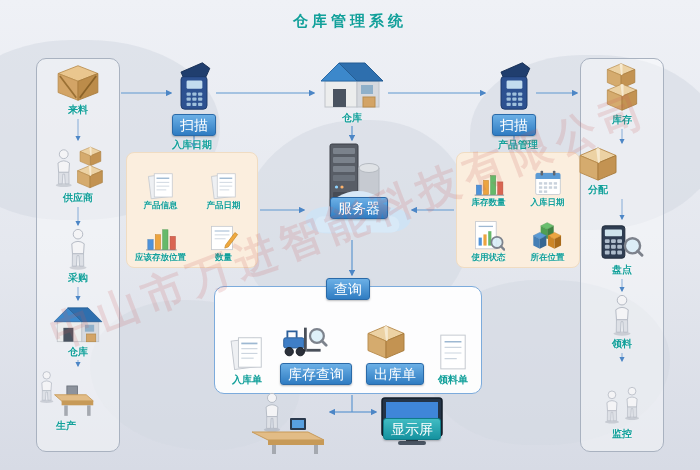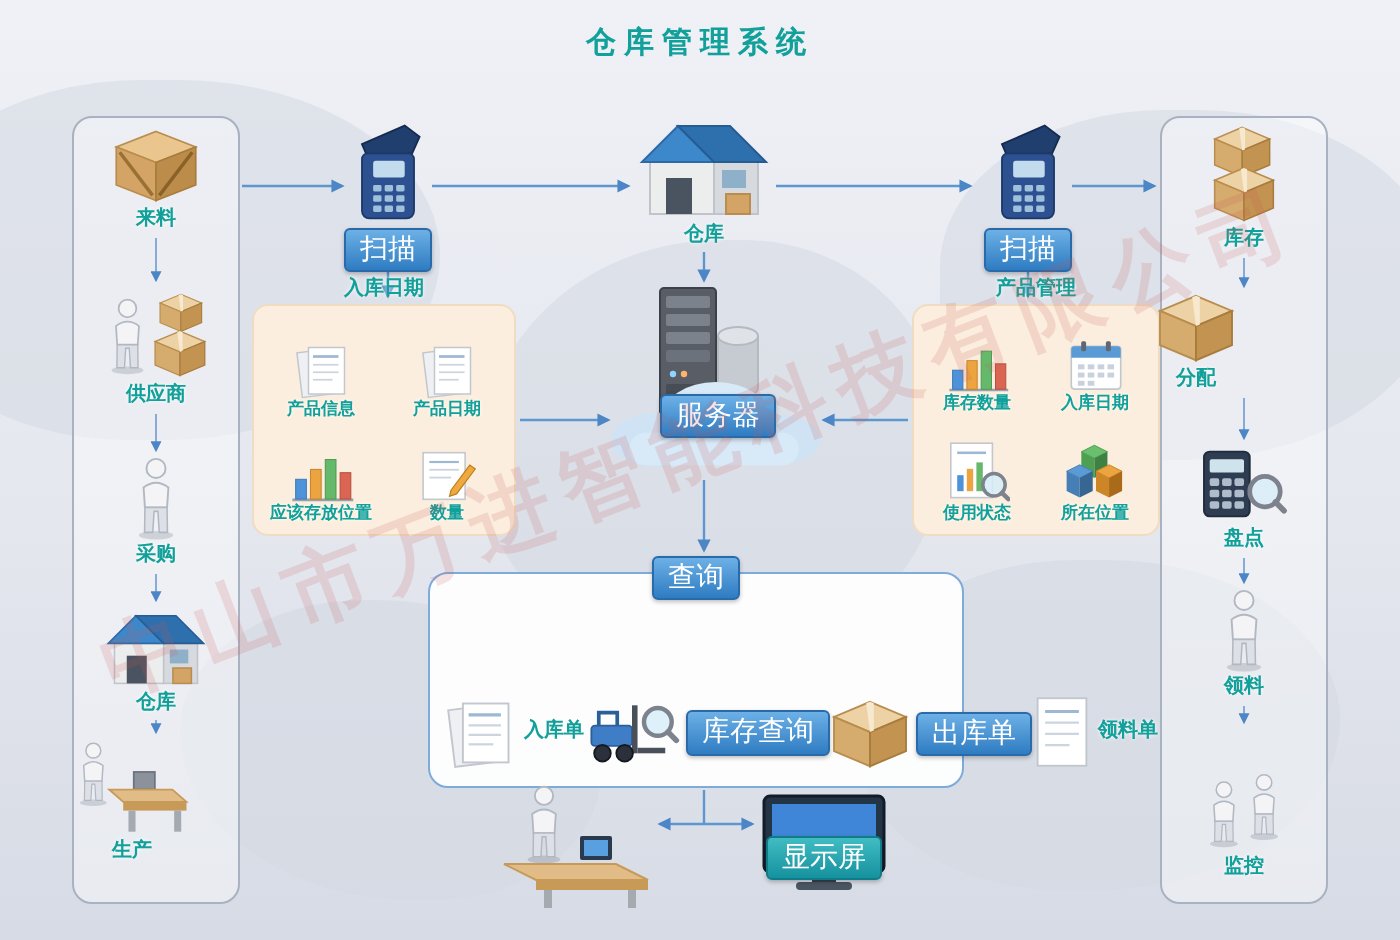--- a/index.html
+++ b/index.html
@@ -24,21 +24,21 @@
        padding:1px 7px;border-radius:3px;border:1px solid #2a6aa8;box-shadow:0 1px 2px rgba(0,0,0,.25);
        white-space:nowrap;line-height:1.3}
   .btn.teal{background:linear-gradient(180deg,#41bcc3,#15929f);border-color:#0f7c88}
   .panel{position:absolute;background:#fbeede;border:1px solid #f0dcc2;border-radius:8px;
          display:grid;grid-template-columns:1fr 1fr;row-gap:3px;padding:6px 2px 4px;z-index:2}
   .pcell{display:flex;flex-direction:column;align-items:center;justify-content:flex-end;gap:1px}
   .pcell .tlabel{font-size:8.5px}
   .query{position:absolute;background:rgba(255,255,255,.93);border:1.5px solid #7cabdc;
          border-radius:10px;z-index:2}
   .qrow{display:flex;justify-content:space-around;align-items:flex-end;padding:18px 6px 8px;height:100%}
-  .qcell{display:flex;flex-direction:row;align-items:center;gap:3px}
+  .qcell{display:flex;flex-direction:column;gap:3px}
 </style>
 </head>
 <body>
 
 <svg width="0" height="0" style="position:absolute" aria-hidden="true">
 <defs>
   <symbol id="sym-person" viewBox="0 0 26 44">
     <ellipse cx="13" cy="41.5" rx="9" ry="2.2" fill="rgba(60,70,90,.18)"></ellipse>
     <circle cx="13" cy="6.5" r="5" fill="#f4f4f6" stroke="#b2b8c2" stroke-width="1"></circle>
     <path d="M6.5 16.5 Q13 11.5 19.5 16.5 L18.8 27 H7.2 Z" fill="#f4f4f6" stroke="#b2b8c2" stroke-width="1"></path>

